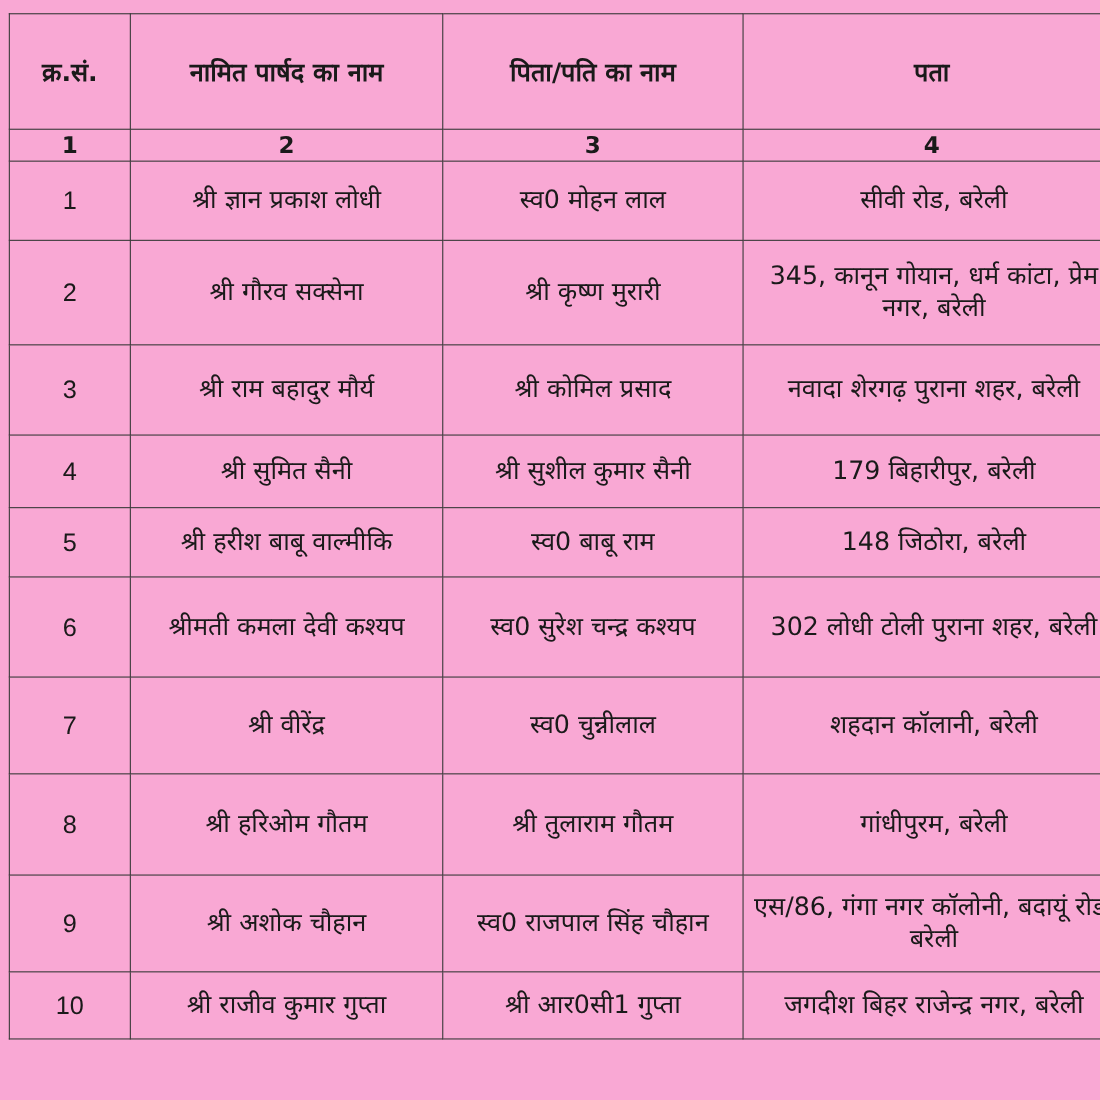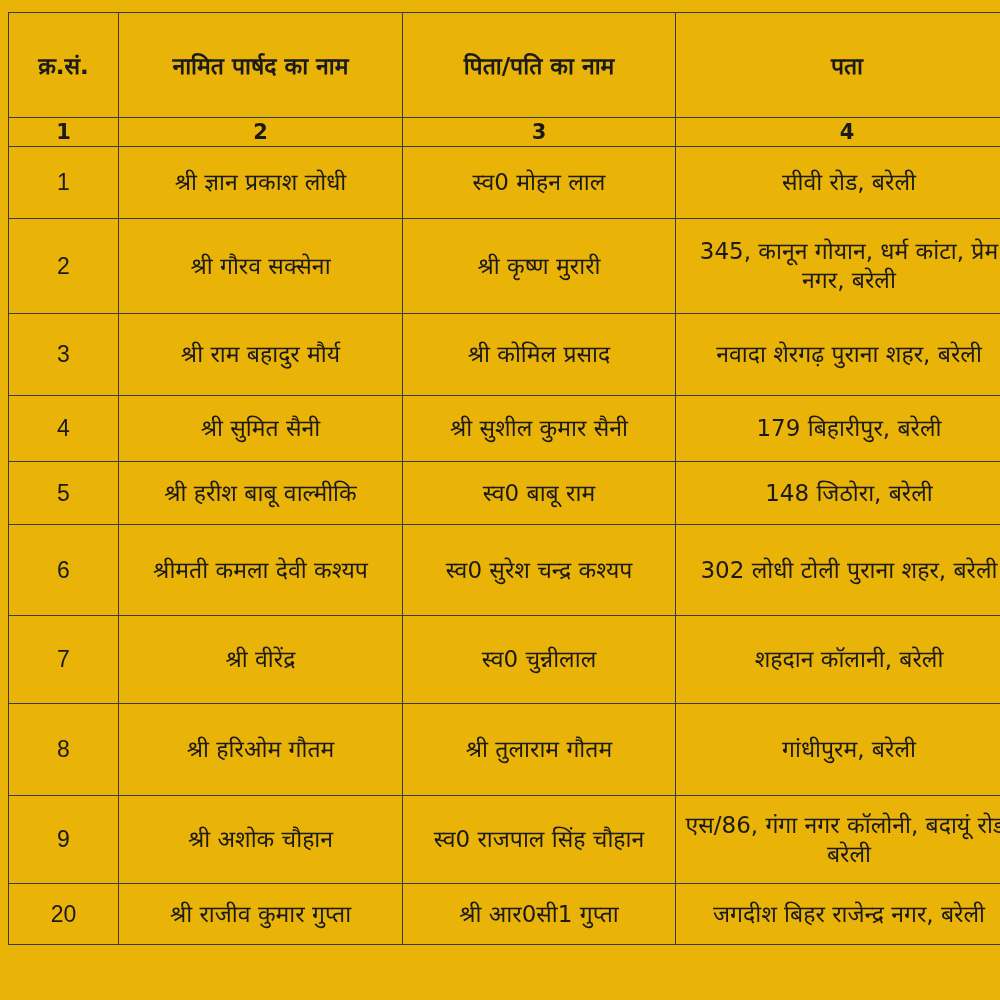--- a/index.html
+++ b/index.html
@@ -14,21 +14,21 @@
       position: relative;
       font-family: "DejaVu Sans", "Liberation Sans", sans-serif;
       color: #1a1a1a;
     }
     .page {
       position: absolute;
       left: 0;
       top: 0;
       width: 1000px;
       height: 1000px;
-      background: #eab308;
+      background: #f9a8d4;
     }
     table.list {
       position: absolute;
       left: 8px;
       top: 12px;
       width: 1010px;
       border-collapse: collapse;
       table-layout: fixed;
     }
     table.list td, table.list th {
@@ -147,20 +147,20 @@
         <td>श्री तुलाराम गौतम</td>
         <td class="addr">गांधीपुरम, बरेली</td>
       </tr>
       <tr class="data-row r9">
         <td class="sno">9</td>
         <td>श्री अशोक चौहान</td>
         <td>स्व0 राजपाल सिंह चौहान</td>
         <td class="addr">एस/86, गंगा नगर कॉलोनी, बदायूं रोड, बरेली</td>
       </tr>
       <tr class="data-row r10">
-        <td class="sno">20</td>
+        <td class="sno">10</td>
         <td>श्री राजीव कुमार गुप्ता</td>
         <td>श्री आर0सी1 गुप्ता</td>
         <td class="addr">जगदीश बिहर राजेन्द्र नगर, बरेली</td>
       </tr>
     </tbody>
   </table>
 </div>
 
 </body></html>

